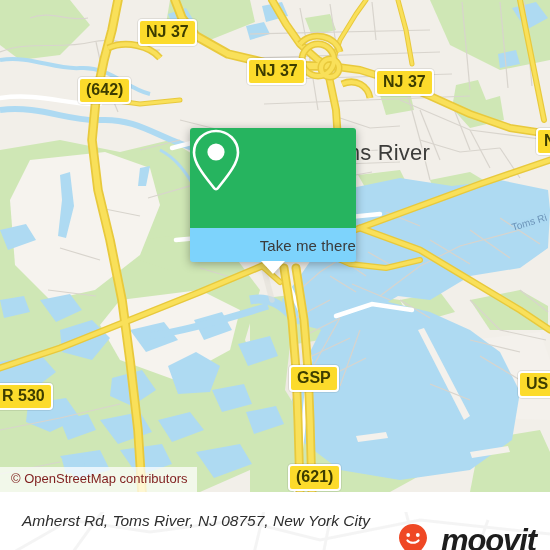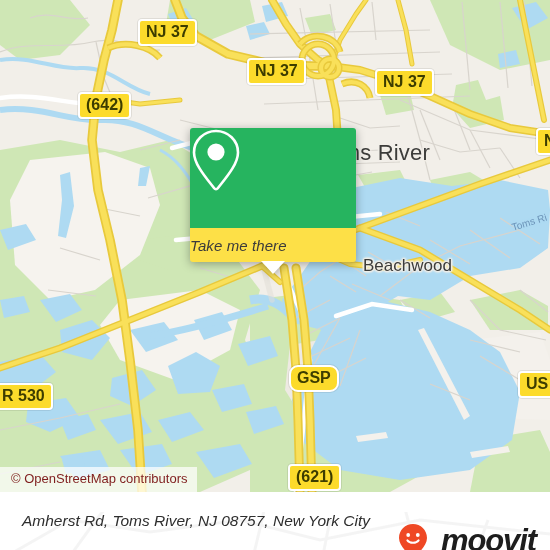--- a/index.html
+++ b/index.html
@@ -27,22 +27,22 @@
 
   
   #attrib{position:absolute;left:0;bottom:0;background:rgba(255,255,255,.72);
           font-size:13px;color:#7f1d1d;padding:5px 9px 5px 11px;line-height:1.15;}
 
   
   #popup{position:absolute;left:190px;top:128px;width:166px;
          filter:drop-shadow(0 2px 5px rgba(0,0,0,.32));}
   #popup-head{background:#26b45f;height:100px;border-radius:3px 3px 0 0;
          display:flex;align-items:center;justify-content:center;}
-  #popup-foot{background:#fde047;height:34px;border-radius:0 0 3px 3px;
-         display:flex;align-items:center;justify-content:flex-start;font-style:italic;}
+  #popup-foot{background:#7dd3fc;height:34px;border-radius:0 0 3px 3px;
+         display:flex;align-items:center;justify-content:flex-end;}
   #popup-foot span{font-size:15px;color:#3b3b3b;letter-spacing:.1px;}
   #popup-tail{position:absolute;left:50%;bottom:-12px;transform:translateX(-50%);
          width:0;height:0;border-left:12px solid transparent;border-right:12px solid transparent;
          border-top:13px solid #fff;}
 
   
   #footer{position:absolute;left:0;top:512px;width:550px;height:58px;background:#fff;
           display:flex;align-items:flex-start;overflow:hidden;font-style:italic;}
   #footer-wm{position:absolute;left:0;top:-492px;width:550px;height:550px;opacity:.10;pointer-events:none;}
   #footer-addr{position:relative;margin-left:22px;font-size:15.5px;color:#2e2e2e;white-space:nowrap;}
@@ -257,30 +257,29 @@
           <circle cx="318" cy="60" r="16"></circle>
           <circle cx="330" cy="68" r="9"></circle>
           <path d="M300,44 C312,30 336,36 340,52"></path>
           <path d="M342,84 C356,78 368,86 370,98"></path>
           <path d="M108,48 C126,40 150,46 160,58"></path>
         </g>
       </g>
     </svg>
 
     <div class="plabel city" style="left:318px;top:140px;">Toms River</div>
-    <div class="plabel town" style="left:363px;top:256px;">Beachwood</div>
     <div class="plabel water" style="left:512px;top:222px;transform:rotate(-17deg);transform-origin:left center;">Toms Ri</div>
 
     <div class="shield" style="left:138px;top:19px;">NJ 37</div>
     <div class="shield" style="left:247px;top:58px;">NJ 37</div>
     <div class="shield" style="left:375px;top:69px;">NJ 37</div>
-    <div class="shield" style="left:78px;top:92px;">(642)</div>
+    <div class="shield" style="left:78px;top:77px;">(642)</div>
     <div class="shield" style="left:536px;top:128px;">N</div>
     <div class="shield" style="left:-6px;top:383px;">R 530</div>
-    <div class="shield" style="left:289px;top:365px;border-radius:9px;">GSP</div>
+    <div class="shield" style="left:289px;top:365px;">GSP</div>
     <div class="shield" style="left:518px;top:371px;">US 9</div>
     <div class="shield" style="left:288px;top:464px;">(621)</div>
 
     <div id="attrib">© OpenStreetMap contributors</div>
 
     <div id="popup">
       <div id="popup-head">
         <svg width="52" height="64" viewBox="0 0 52 64">
           <path d="M26 3 C13.8 3 4 12.6 4 24.4 C4 37 18 52 24.2 60.3 C25.1 61.5 26.9 61.5 27.8 60.3 C34 52 48 37 48 24.4 C48 12.6 38.2 3 26 3 Z" fill="none" stroke="#ffffff" stroke-width="2.6"></path>
           <circle cx="26" cy="24" r="8.6" fill="#ffffff"></circle>

